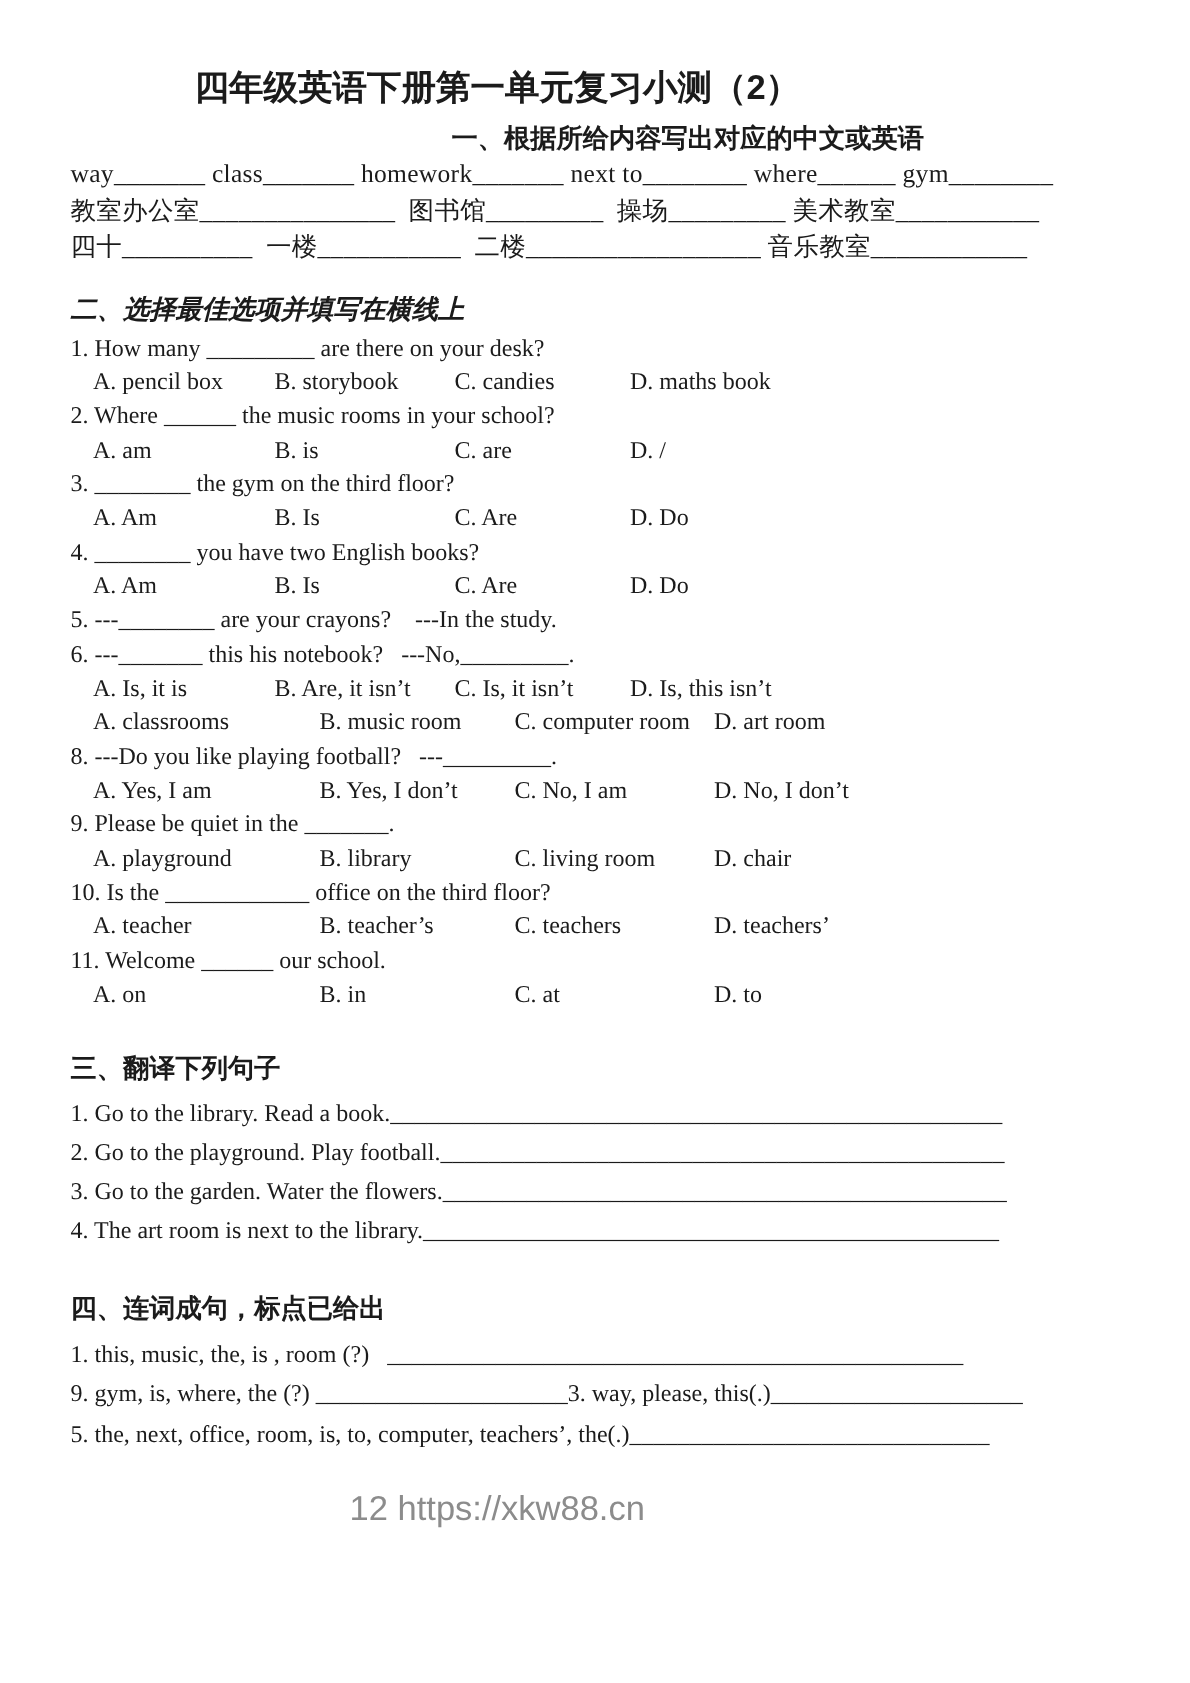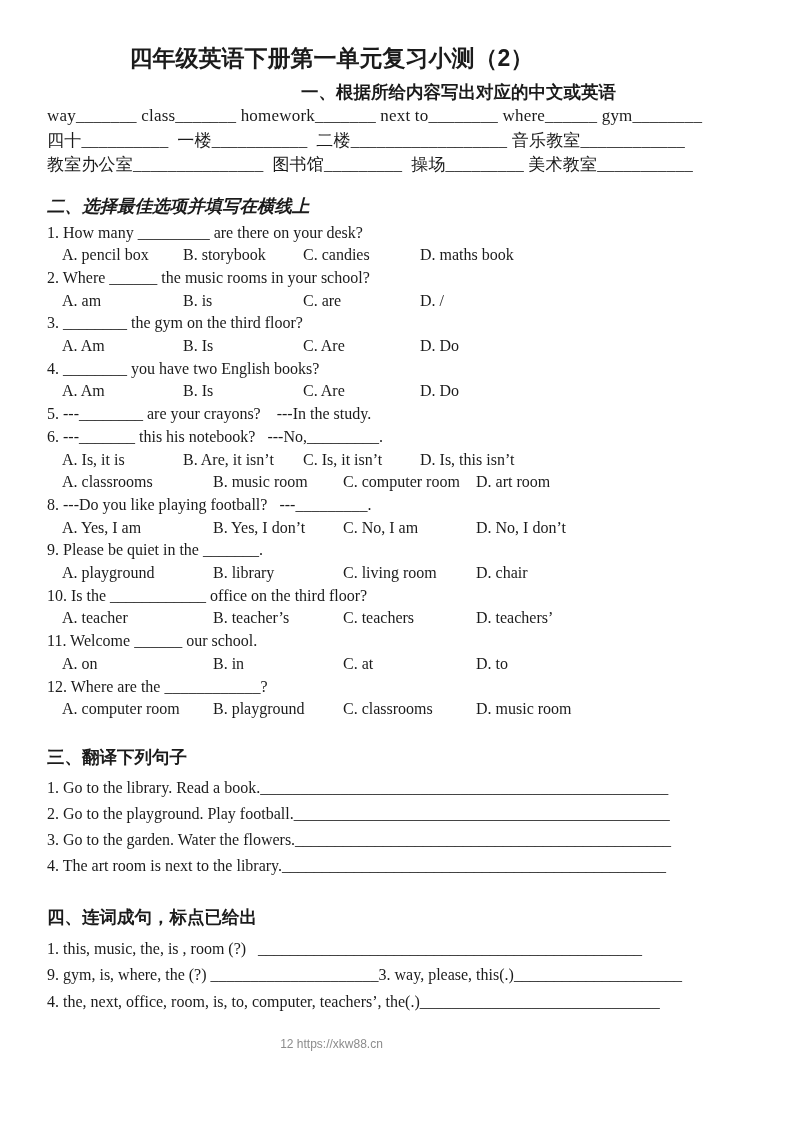--- a/index.html
+++ b/index.html
@@ -70,35 +70,35 @@
   .s4-heading { margin-top: 26px; margin-bottom: 7px; }
   .r-row {
     font-size: 16px;
     line-height: 26.5px;
     white-space: pre;
   }
   .footer {
     margin-top: 22px;
     text-align: center;
     font-family: "Liberation Sans", sans-serif;
-    font-size: 12px;
+    font-size: 23px;
     color: #8c8c8c;
   }
 </style>
 </head>
 <body>
 
 <div class="page">
 
   <h1 class="title">四年级英语下册第一单元复习小测（2）</h1>
 
   <div class="sec-heading s1-heading">一、根据所给内容写出对应的中文或英语</div>
   <div class="voc-line">way_______ class_______ homework_______ next to________ where______ gym________</div>
+  <div class="voc-line">教室办公室_______________  图书馆_________  操场_________ 美术教室___________</div>
   <div class="voc-line">四十__________  一楼___________  二楼__________________ 音乐教室____________</div>
-  <div class="voc-line">教室办公室_______________  图书馆_________  操场_________ 美术教室___________</div>
 
   <div class="sec-heading s2-heading">二、选择最佳选项并填写在横线上</div>
 
   <div class="question">
     <div class="q-stem">1. How many _________ are there on your desk?</div>
     <div class="opts opts-a">
       <span class="opt">A. pencil box</span><span class="opt">B. storybook</span><span class="opt">C. candies</span><span class="opt">D. maths book</span>
     </div>
   </div>
 
@@ -161,33 +161,27 @@
     </div>
   </div>
 
   <div class="question">
     <div class="q-stem">11. Welcome ______ our school.</div>
     <div class="opts opts-b">
       <span class="opt">A. on</span><span class="opt">B. in</span><span class="opt">C. at</span><span class="opt">D. to</span>
     </div>
   </div>
 
-  <div class="question">
-    <div class="q-stem">12. Where are the ____________?</div>
-    <div class="opts opts-b">
-      <span class="opt">A. computer room</span><span class="opt">B. playground</span><span class="opt">C. classrooms</span><span class="opt">D. music room</span>
-    </div>
-  </div>
 
   <div class="sec-heading s3-heading">三、翻译下列句子</div>
   <div class="t-row">1. Go to the library. Read a book.___________________________________________________</div>
   <div class="t-row">2. Go to the playground. Play football._______________________________________________</div>
   <div class="t-row">3. Go to the garden. Water the flowers._______________________________________________</div>
   <div class="t-row">4. The art room is next to the library.________________________________________________</div>
 
   <div class="sec-heading s4-heading">四、连词成句，标点已给出</div>
   <div class="r-row">1. this, music, the, is , room (?)   ________________________________________________</div>
   <div class="r-row">9. gym, is, where, the (?) _____________________3. way, please, this(.)_____________________</div>
-  <div class="r-row">4. the, next, office, room, is, to, computer, teachers’, the(.)______________________________</div>
+  <div class="r-row">5. the, next, office, room, is, to, computer, teachers’, the(.)______________________________</div>
 
   <div class="footer">12 https://xkw88.cn</div>
 
 </div>
 
 </body></html>

